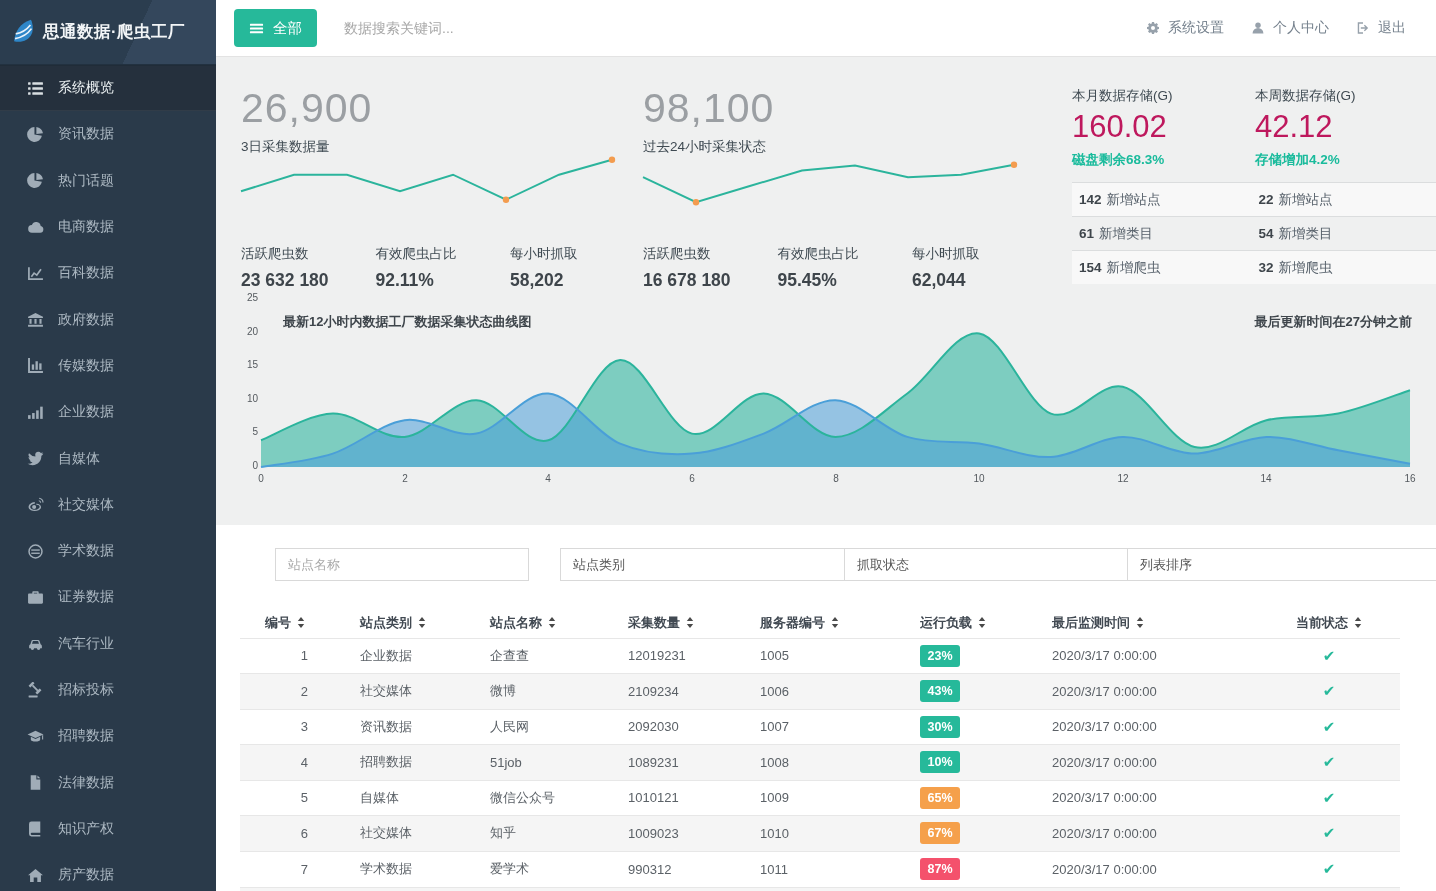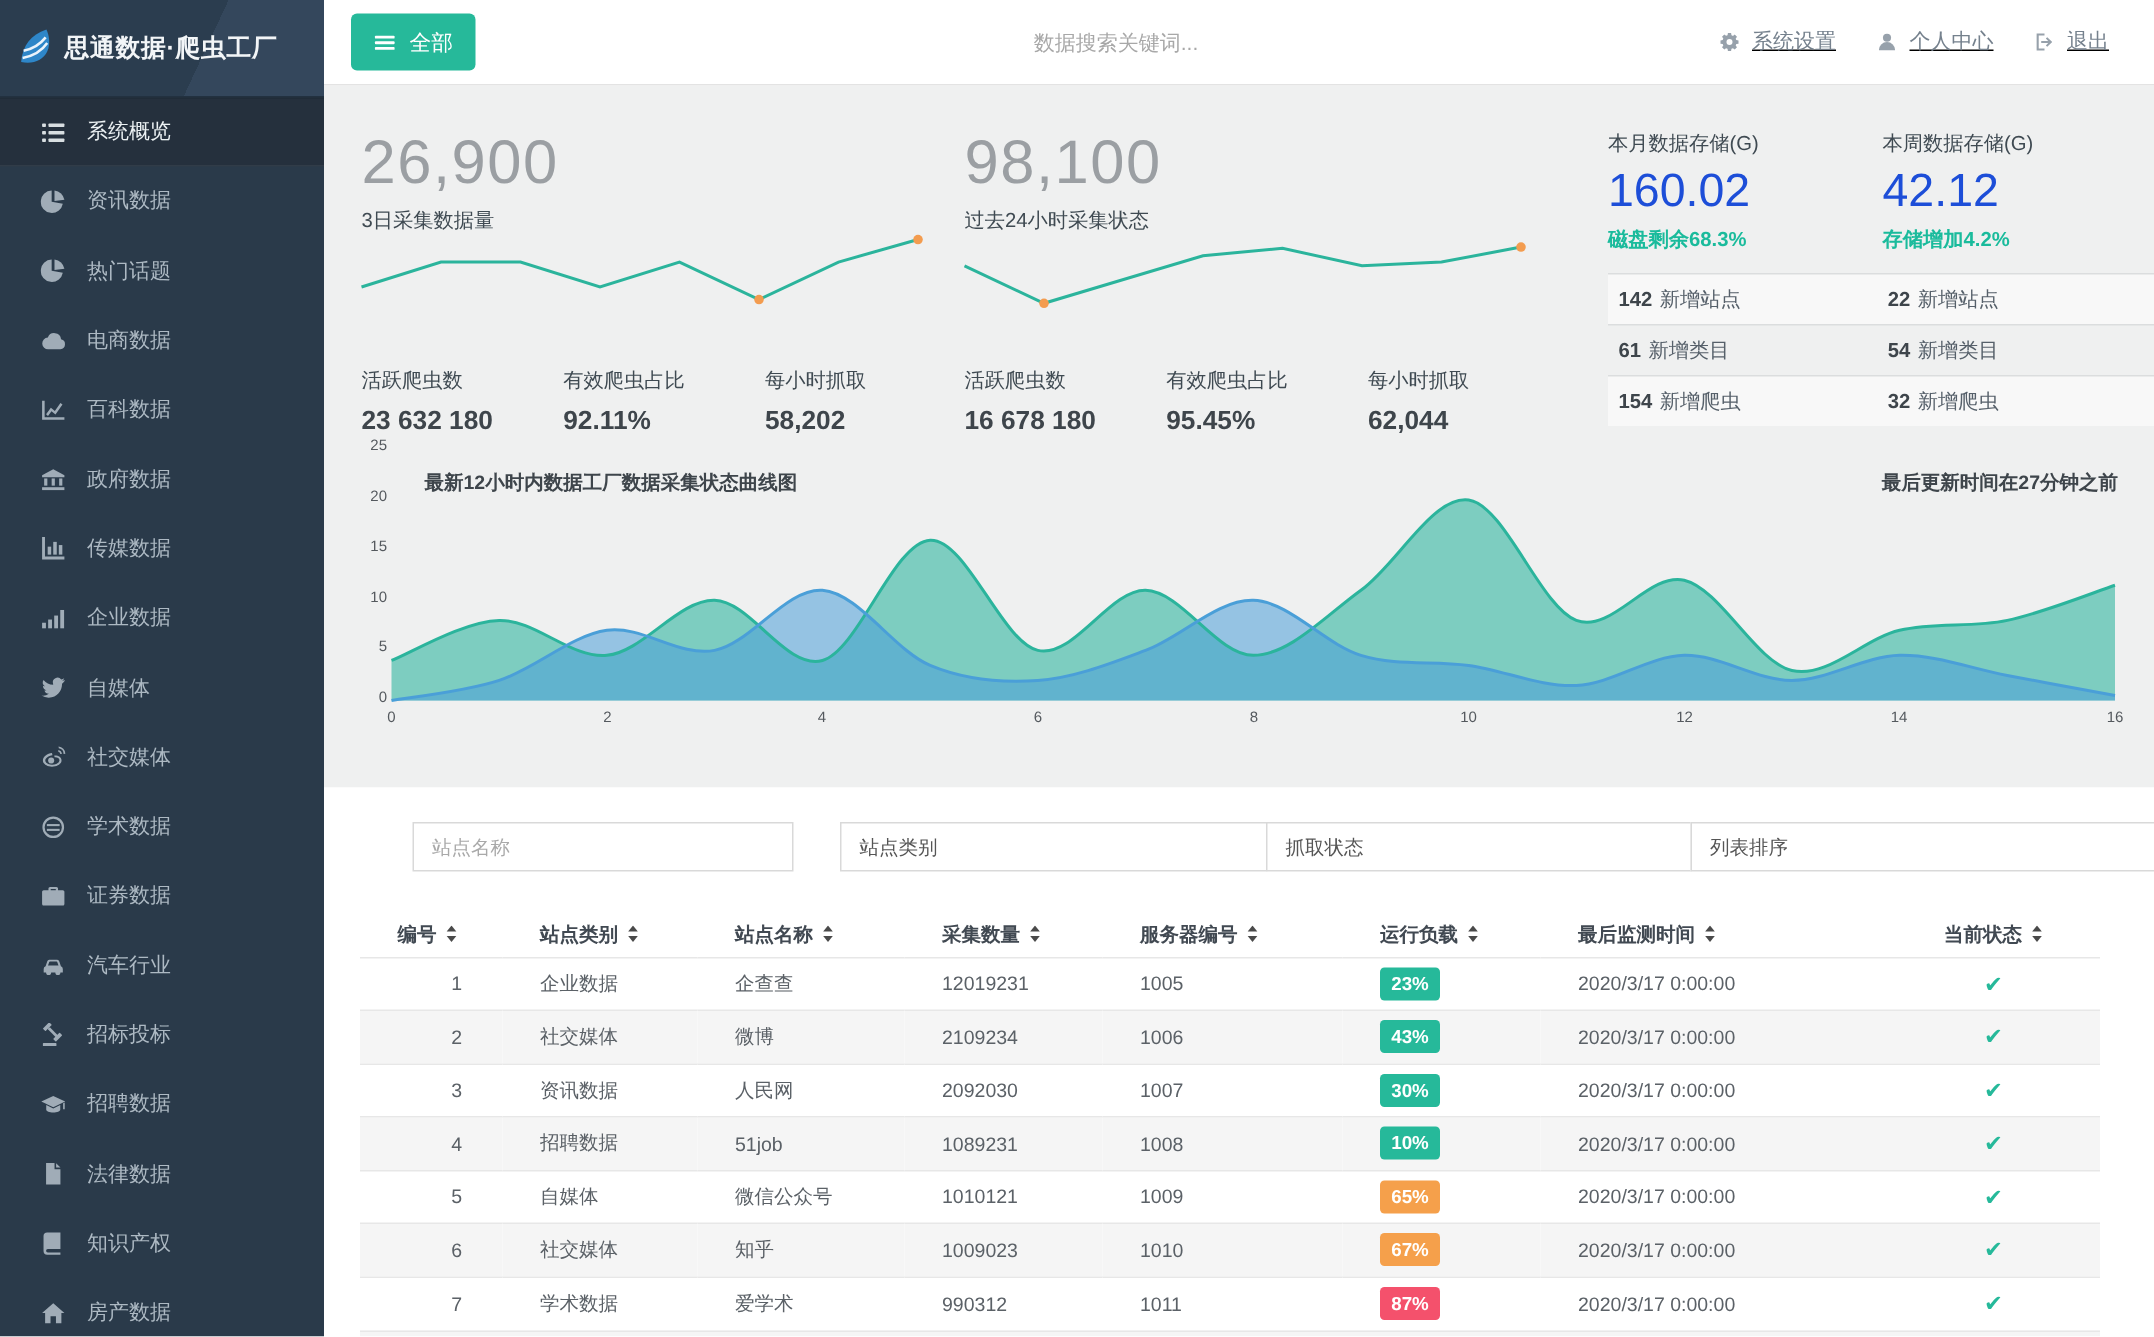--- a/index.html
+++ b/index.html
@@ -14,43 +14,43 @@
   .menu{position:absolute;top:65px;left:0;right:0;}
   .menu-item{height:46.3px;display:flex;align-items:center;padding-left:27px;gap:14px;color:#ADB9C3;font-size:14px;cursor:pointer;}
   .menu-item .mi{width:17px;height:17px;display:inline-flex;opacity:.9;flex:0 0 17px;}
   .menu-item svg{width:100%;height:100%;fill:currentColor;}
   .menu-item.active{background:#25303D;color:#ECF1F3;border-top:1px solid #202C38;border-bottom:1px solid rgba(255,255,255,.06);}
   
   .topnav{position:absolute;left:216px;top:0;width:1220px;height:57px;background:#fff;border-bottom:1px solid #E3E3E3;display:flex;align-items:center;z-index:2;}
   .all-btn{margin-left:18px;height:38px;background:#26B99A;color:#fff;border:none;border-radius:4px;padding:0 15px;font-size:14.5px;display:flex;align-items:center;gap:9px;cursor:pointer;font-family:inherit;}
   .all-btn .ic{width:15px;height:15px;display:inline-flex;}
   .all-btn svg{fill:#fff;width:100%;height:100%;}
-  .search{border:none;outline:none;margin-left:25px;font-size:14px;flex:1;color:#333;background:transparent;text-align:center;}
+  .search{border:none;outline:none;margin-left:25px;font-size:14px;flex:1;color:#333;background:transparent;}
   .search::placeholder{color:#A8A8A8;}
-  .nav-links{display:flex;align-items:center;margin-right:14px;text-decoration:underline;}
+  .nav-links{display:flex;align-items:center;margin-right:14px;}
   .nav-link{display:flex;align-items:center;gap:8px;color:#75818D;font-size:14px;margin-right:27px;cursor:pointer;text-decoration:none;}
   .nav-link .ic{width:14px;height:14px;display:inline-flex;color:#97A1AB;}
   .nav-link svg{fill:currentColor;width:100%;height:100%;}
   
   .gray{position:absolute;left:216px;top:57px;width:1220px;height:468px;background:#EFF0F0;}
   #charts-svg{position:absolute;left:0;top:0;pointer-events:none;}
   .stat{position:absolute;top:28px;width:390px;}
   .stat-b1{left:25px;}
   .stat-b2{left:427px;}
   .big-num{font-size:41px;font-weight:300;color:#9B9FA3;letter-spacing:1px;line-height:46px;}
   .big-label{font-size:13.5px;color:#3F4A52;margin-top:7px;}
   .metrics{position:absolute;top:160px;display:flex;}
   .metric{width:134.5px;}
   .metric-label{font-size:13.5px;color:#3F4A52;}
   .metric-value{font-size:17.5px;font-weight:700;color:#3E454B;margin-top:7px;}
   .storage{position:absolute;left:856px;top:30px;width:366px;}
   .st-cols{display:flex;}
   .st-col{width:200px;}
   .st-title{font-size:13.5px;color:#3F4A52;}
-  .st-value{font-size:31px;font-weight:300;color:#1d4ed8;margin-top:5px;line-height:34px;}
+  .st-value{font-size:31px;font-weight:300;color:#be185d;margin-top:5px;line-height:34px;}
   .st-sub{font-size:13.5px;font-weight:700;color:#1ABB9C;margin-top:7px;}
   .st-rows{margin-top:13px;}
   .st-row{display:flex;height:34px;align-items:center;border-top:1px solid #DBDDDE;padding-left:7px;font-size:13.5px;color:#56606A;}
   .st-row:nth-child(odd){background:rgba(255,255,255,.55);}
   .st-cell{width:193px;}
   .st-cell b{color:#3E454B;font-weight:700;margin-right:5px;}
   .chart-title{position:absolute;font-size:13px;font-weight:700;color:#3E454B;top:256px;}
   .ct-left{left:67px;}
   .ct-right{right:24px;text-align:center;}
   .tick{position:absolute;font-size:10px;color:#54595E;}

